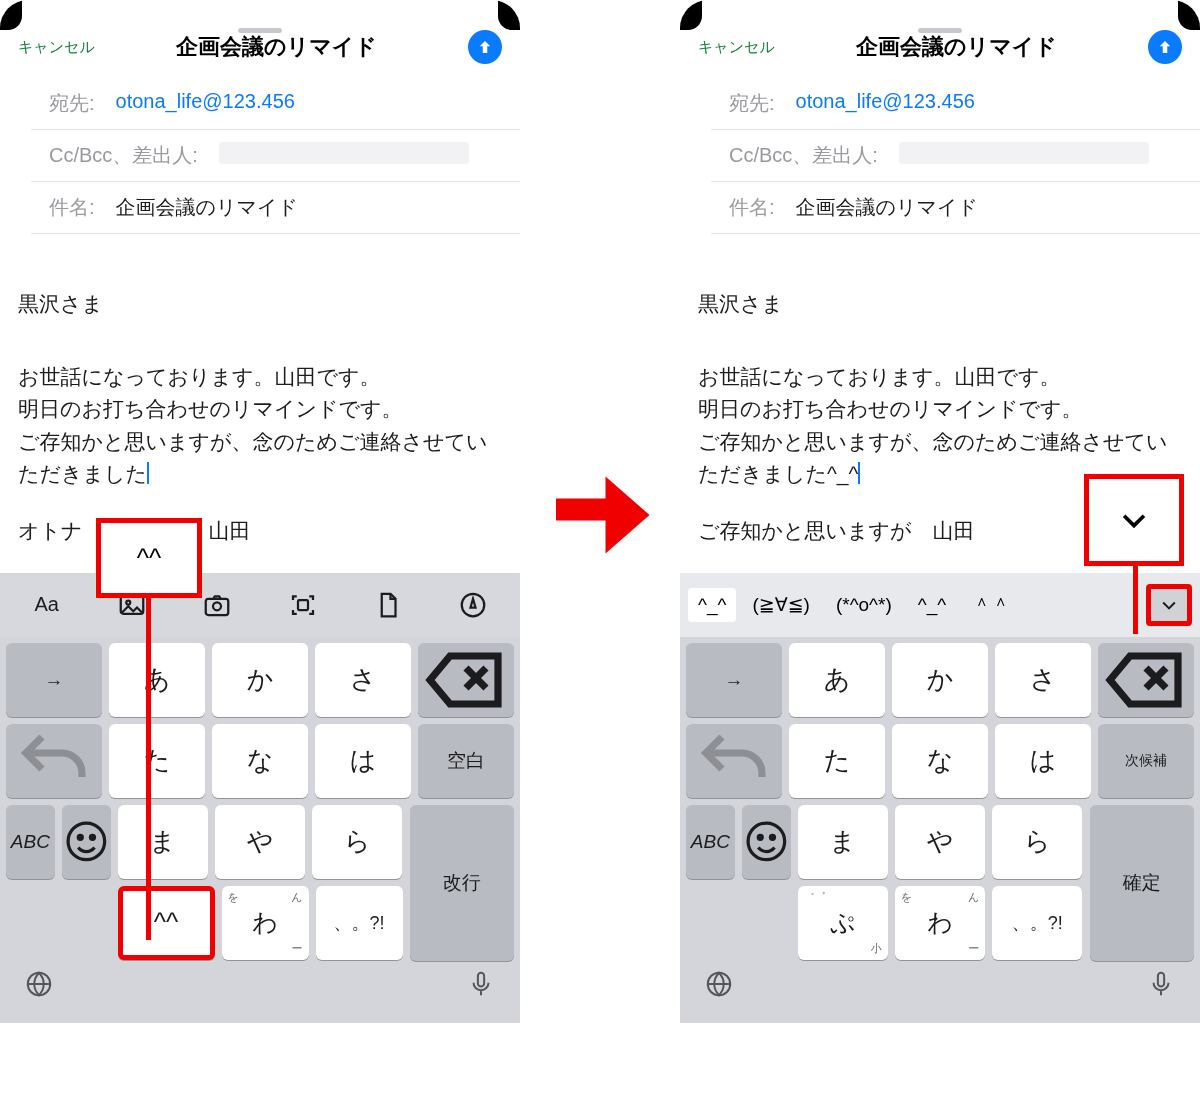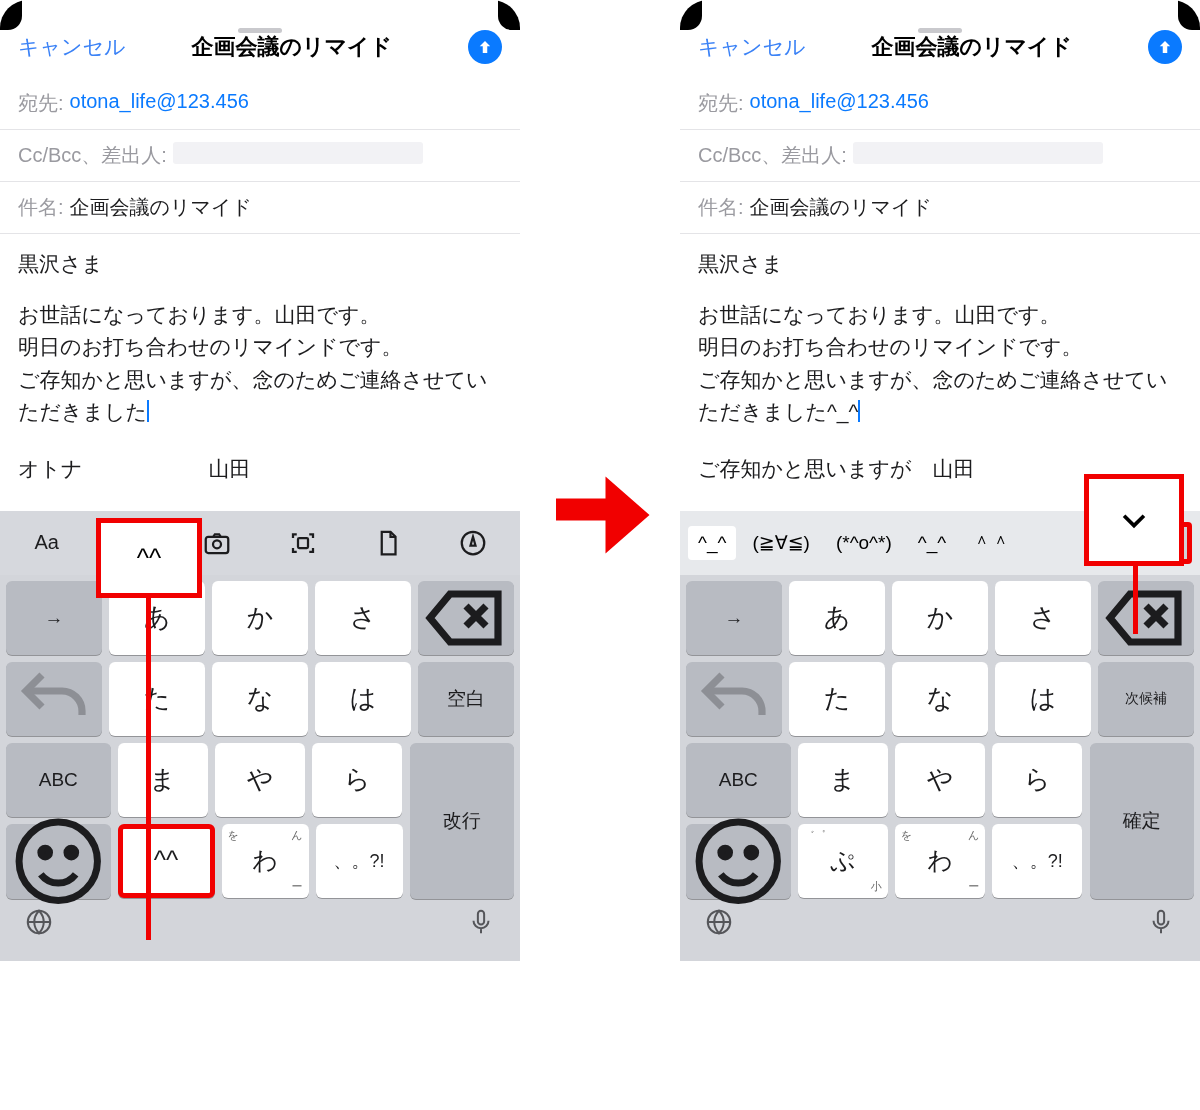--- a/index.html
+++ b/index.html
@@ -8,32 +8,32 @@
   .phone{width:520px;height:1110px;background:#fff;position:relative;border-radius:28px 28px 0 0;overflow:hidden;}
   .ph-left{margin-left:0;}
   .ph-right{margin-right:0;}
   .blk-l{position:absolute;top:0;left:0;width:22px;height:30px;background:#000;border-radius:0 0 14px 0;}
   .blk-r{position:absolute;top:0;right:0;width:22px;height:30px;background:#000;border-radius:0 0 0 14px;}
   .arrow-big{width:120px;display:flex;align-items:center;justify-content:center;margin-top:-80px;}
   .arrow-big svg{width:110px;height:110px;}
   
   .hdr{padding:30px 18px 14px 18px;display:flex;align-items:center;gap:10px;}
   .grabber{position:absolute;top:28px;left:50%;transform:translateX(-50%);width:44px;height:5px;border-radius:3px;background:#c9c9cd;}
-  .cancel{color:#3b82f6;font-size:21px;text-align:center;}
+  .cancel{color:#15803d;font-size:15px;text-align:center;}
   .title{font-weight:600;font-size:22px;flex:1;text-align:center;margin-left:-10px;}
   .send{width:34px;height:34px;border-radius:50%;background:#0a7aff;display:flex;align-items:center;justify-content:center;}
   .send svg{width:18px;height:18px;}
   
-  .field{padding:12px 18px;border-bottom:1px solid #e4e4e7;font-size:20px;color:#1c1c1e;display:flex;gap:6px;flex-wrap:wrap;}
+  .field{padding:12px 18px;border-bottom:1px solid #e4e4e7;font-size:20px;color:#1c1c1e;display:flex;gap:21px;flex-wrap:wrap;margin-left:31px;}
   .field .lab{color:#9a9aa0;}
   .field .val{color:#0a7aff;}
   .field .valk{color:#1c1c1e;}
   .redact{display:inline-block;width:250px;height:22px;background:#f2f2f5;border-radius:3px;vertical-align:middle;}
   .body{padding:14px 18px 8px 18px;font-size:21px;line-height:1.55;color:#1c1c1e;}
-  .body p{margin-bottom:18px;}
+  .body p{margin-bottom:18px;margin-top:40px;}
   .caret{display:inline-block;width:2px;height:22px;background:#0a7aff;vertical-align:-3px;}
   .sig{padding:0 18px 6px 18px;font-size:21px;color:#1c1c1e;display:flex;align-items:center;gap:10px;}
   
   .popup{position:absolute;background:#fff;border:5px solid #f10000;display:flex;align-items:center;justify-content:center;font-size:26px;z-index:50;}
   .popup-a{top:518px;left:96px;width:106px;height:80px;}
   .popup-b{top:474px;right:16px;width:100px;height:92px;}
   .popup-b svg{width:34px;height:34px;}
   .redline{position:absolute;background:#f10000;z-index:40;}
   
   .toolbar{background:#d6d8dd;display:flex;align-items:center;justify-content:flex-end;height:64px;padding:0 4px;}
@@ -44,21 +44,21 @@
   .cand{background:#fff;border-radius:4px;padding:6px 10px;white-space:nowrap;}
   .cand.plain{background:transparent;}
   .cand-exp{background:#d0d2d6;border-radius:4px;padding:6px 8px;margin-left:auto;}
   .cand-exp svg{width:20px;height:20px;display:block;}
   
   .kbd{background:#d3d5da;padding:6px;}
   .krow{display:flex;gap:7px;margin-bottom:7px;}
   .key{background:#fff;border-radius:6px;height:74px;display:flex;align-items:center;justify-content:center;font-size:26px;color:#1c1c1e;box-shadow:0 1px 0 rgba(0,0,0,.3);flex:1;}
   .key.fn{background:#b8bbc2;font-size:19px;}
   .key.tall{height:156px;}
-  .kcol{display:flex;flex-direction:column;gap:7px;flex:1.1;}
+  .kcol{display:flex;flex-direction:row;gap:7px;flex:1.1;font-style:italic;}
   .kana-key{position:relative;font-size:25px;}
   .kana-key .mini{position:absolute;font-size:11px;color:#666;}
   .kana-key .tl{top:4px;left:6px;}
   .kana-key .tr{top:4px;right:6px;}
   .kana-key .br{bottom:4px;right:6px;}
   .krow-bot{display:flex;justify-content:space-between;align-items:center;padding:8px 18px 14px 18px;}
   .krow-bot .ic{color:#55565a;}
   .krow-bot svg{width:30px;height:30px;}
   .red-box{border:5px solid #f10000 !important;position:relative;z-index:30;}
 </style>

